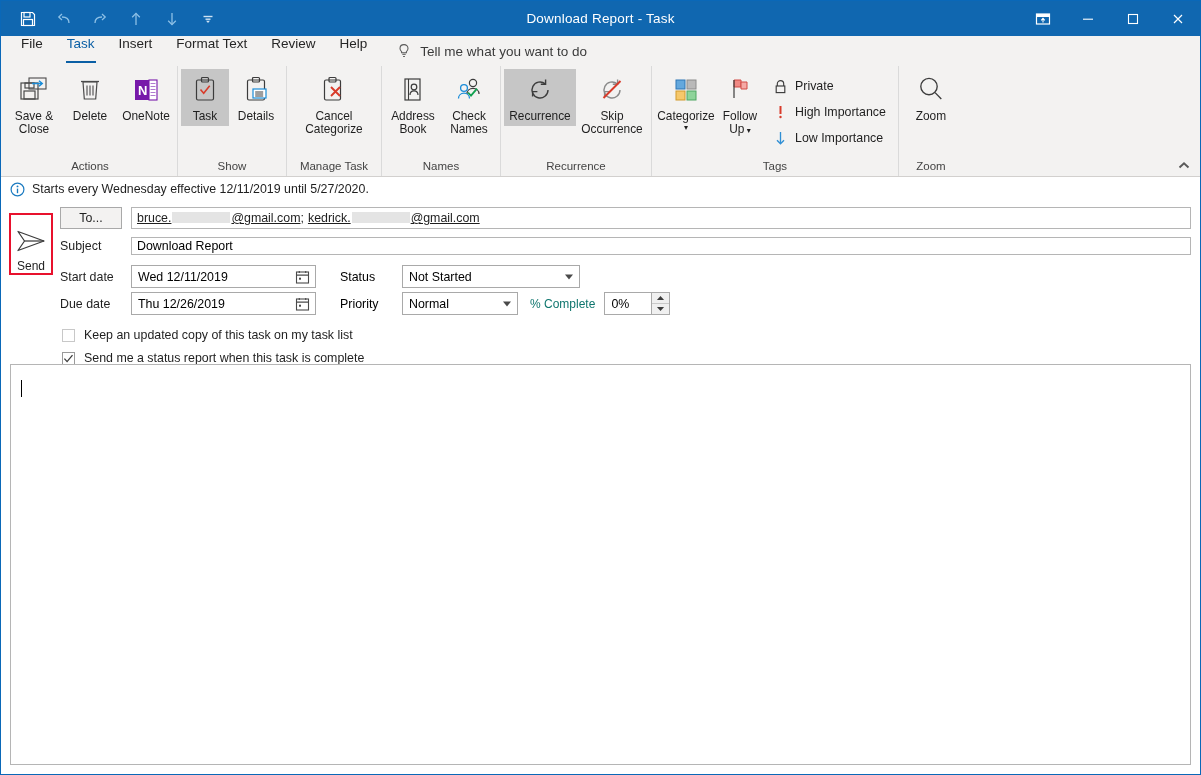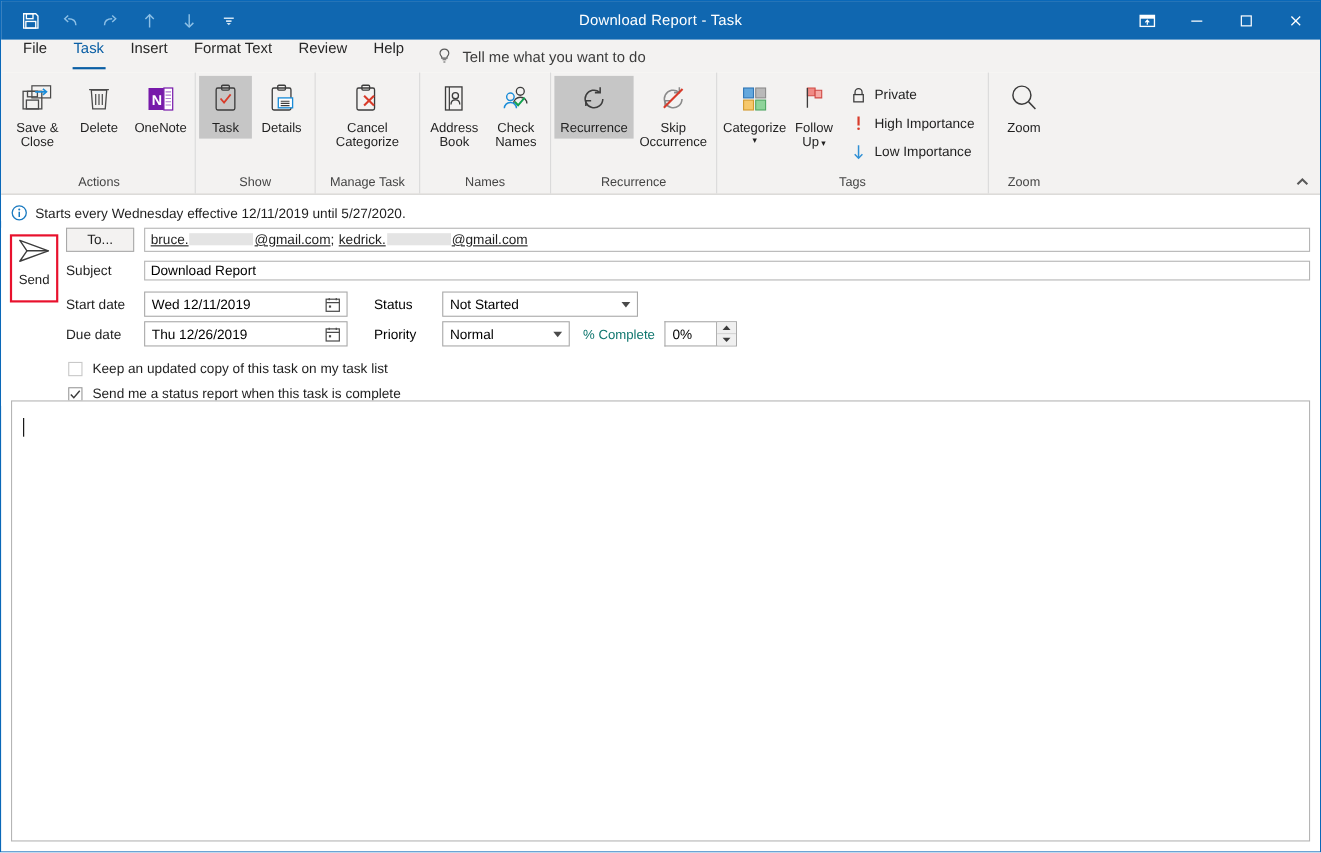--- a/index.html
+++ b/index.html
@@ -172,21 +172,21 @@
     right: 6px; bottom: 2px;
     width: 20px; height: 18px;
     display: flex; align-items: center; justify-content: center;
     cursor: default;
     color: #5a5a5a;
   }
 
   
   .infobar {
     height: 24px;
-    display: flex; align-items: flex-end;
+    display: flex; align-items: center;
     gap: 7px;
     padding-left: 9px;
     font-size: 12.4px;
     color: #1f1f1f;
     background: #ffffff;
   }
 
   
   .form {
     position: relative;
@@ -195,21 +195,21 @@
   }
   .sendcell {
     position: absolute;
     left: 8px; top: 6px;
     width: 44px; height: 62px;
     border: 2px solid #e8112d;
     background: #ffffff;
     display: flex;
     flex-direction: column;
     align-items: center;
-    justify-content: flex-start;
+    justify-content: flex-end;
     cursor: default;
   }
   .sendcell .slbl { font-size: 12px; color: #1f1f1f; margin-top: 1px; }
 
   .frow {
     display: flex;
     align-items: center;
     padding-left: 59px;
     margin-bottom: 4px;
   }

